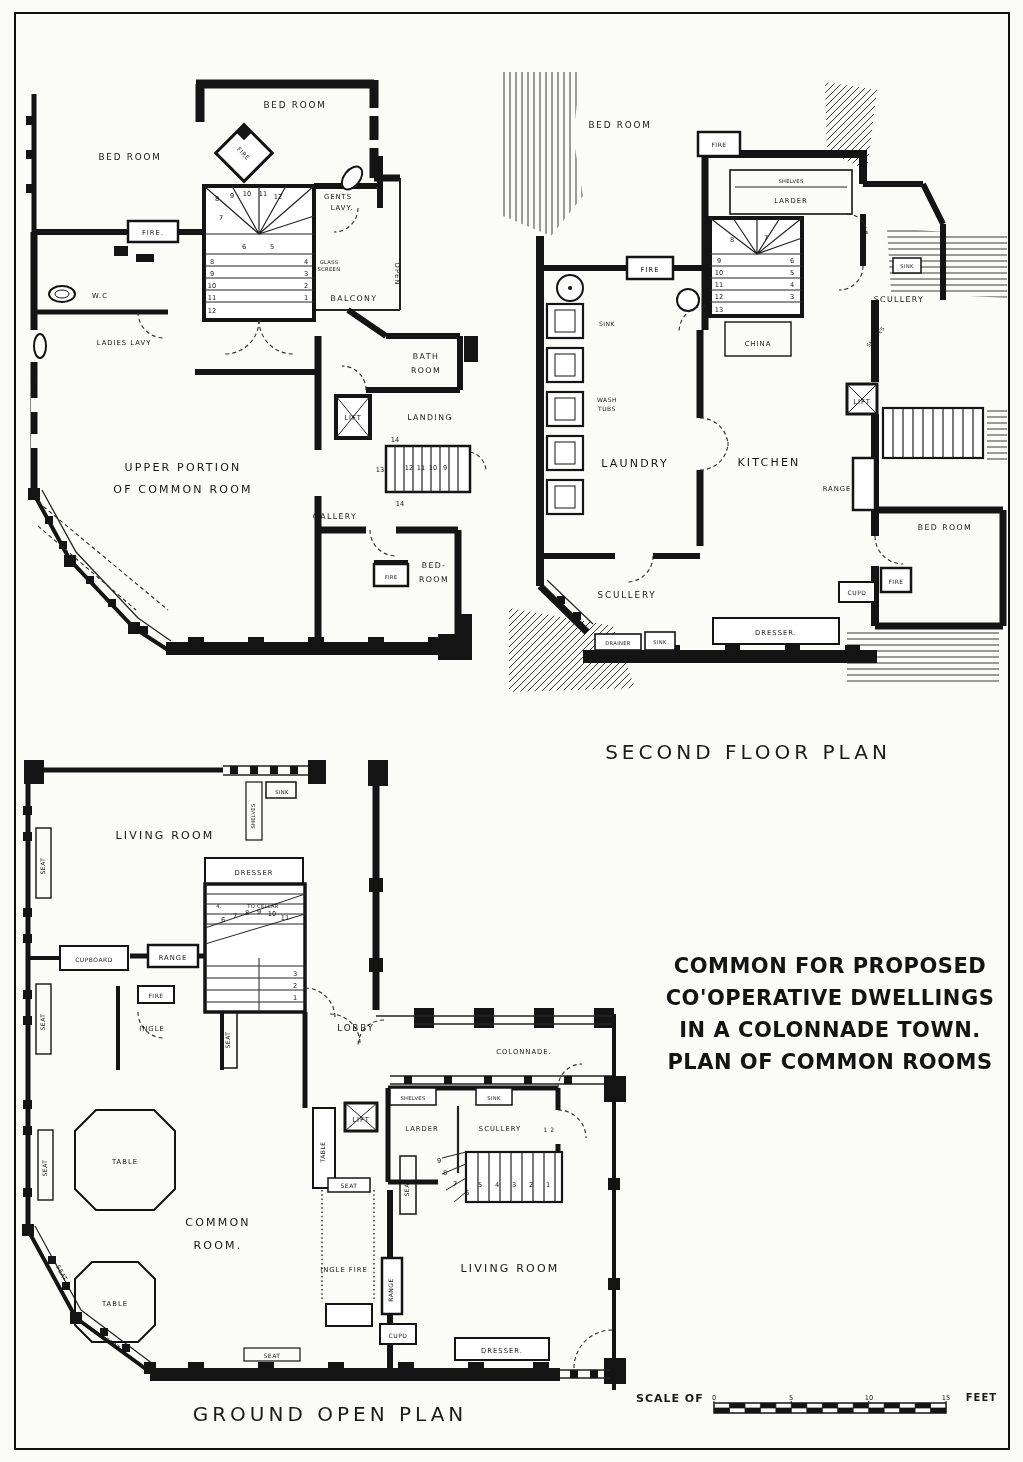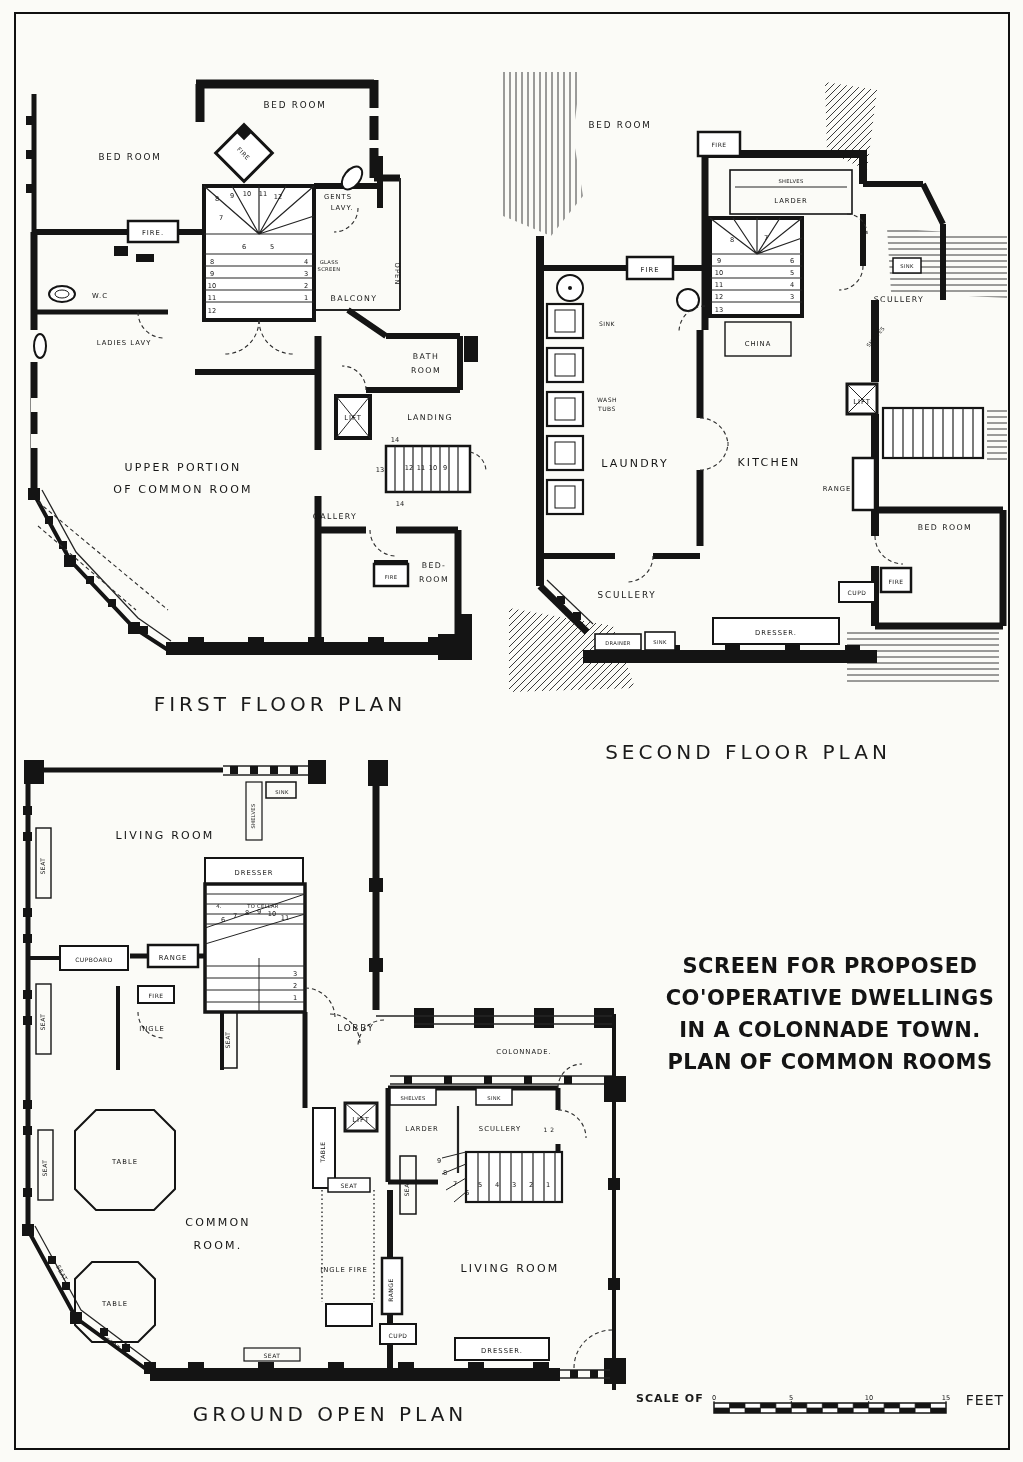--- a/index.html
+++ b/index.html
@@ -17,21 +17,21 @@
   .t10{font-size:11px;letter-spacing:2.2px}
   .n{font-size:6.6px;letter-spacing:0}
   .w{stroke:#141414;fill:none}
   .thin{stroke:#242424;fill:none}
   .dash{stroke:#2c2c2c;fill:none;stroke-dasharray:4 3;stroke-width:1.1}
   .dot{stroke:#2c2c2c;fill:none;stroke-dasharray:1.5 2.8;stroke-width:1.4}
   .caption{position:absolute;text-align:center;font-size:20px;letter-spacing:4px;color:#1b1b1b}
   .title-block{position:absolute;left:660px;top:950px;width:340px;text-align:center;font-weight:bold;font-size:21px;line-height:32px;letter-spacing:.5px;color:#141414}
   .scale{position:absolute;left:636px;top:1392px;width:378px;height:34px;display:flex;gap:6px}
   .scale .lbl{font-size:11px;font-weight:bold;letter-spacing:1px;white-space:nowrap}
-  .scale .feet{font-size:14px;font-weight:normal;letter-spacing:1px}
+  .scale .feet{font-size:10px;font-weight:bold;letter-spacing:1px}
   .ruler{position:relative;width:250px;height:26px}
 </style>
 </head>
 <body>
 
 <div class="page">
   <div class="frame"></div>
 
   <figure class="plan" style="left:18px;top:58px;width:470px;height:652px">
     <svg width="470" height="652" viewBox="0 0 470 652">
@@ -493,26 +493,25 @@
         <text class="t6" x="97" y="548">TABLE</text>
         <text class="t6" x="326" y="514">INGLE FIRE</text>
         <text class="t5" transform="translate(375,532) rotate(-90)">RANGE</text>
         <text class="t10" x="492" y="514">LIVING ROOM</text>
         <text class="t5" x="380" y="580">CUPD</text>
         <text class="t6" x="484" y="595">DRESSER.</text>
       </g>
     </svg>
   </figure>
 
-  <div class="caption" style="left:130px;top:692px;width:300px">FIRST FLOOR PLAN</div>
   <div class="caption" style="left:598px;top:740px;width:300px">SECOND FLOOR PLAN</div>
   <div class="caption" style="left:175px;top:1402px;width:310px">GROUND OPEN PLAN</div>
 
   <div class="title-block">
-    <div>SCREEN FOR PROPOSED</div>
+    <div>COMMON FOR PROPOSED</div>
     <div>CO'OPERATIVE DWELLINGS</div>
     <div>IN A COLONNADE TOWN.</div>
     <div>PLAN OF COMMON ROOMS</div>
   </div>
 
   <div class="scale">
     <span class="lbl">SCALE OF</span>
     <div class="ruler">
       <svg width="250" height="26" viewBox="0 0 250 26">
         <text class="n" x="4" y="8">0</text>

